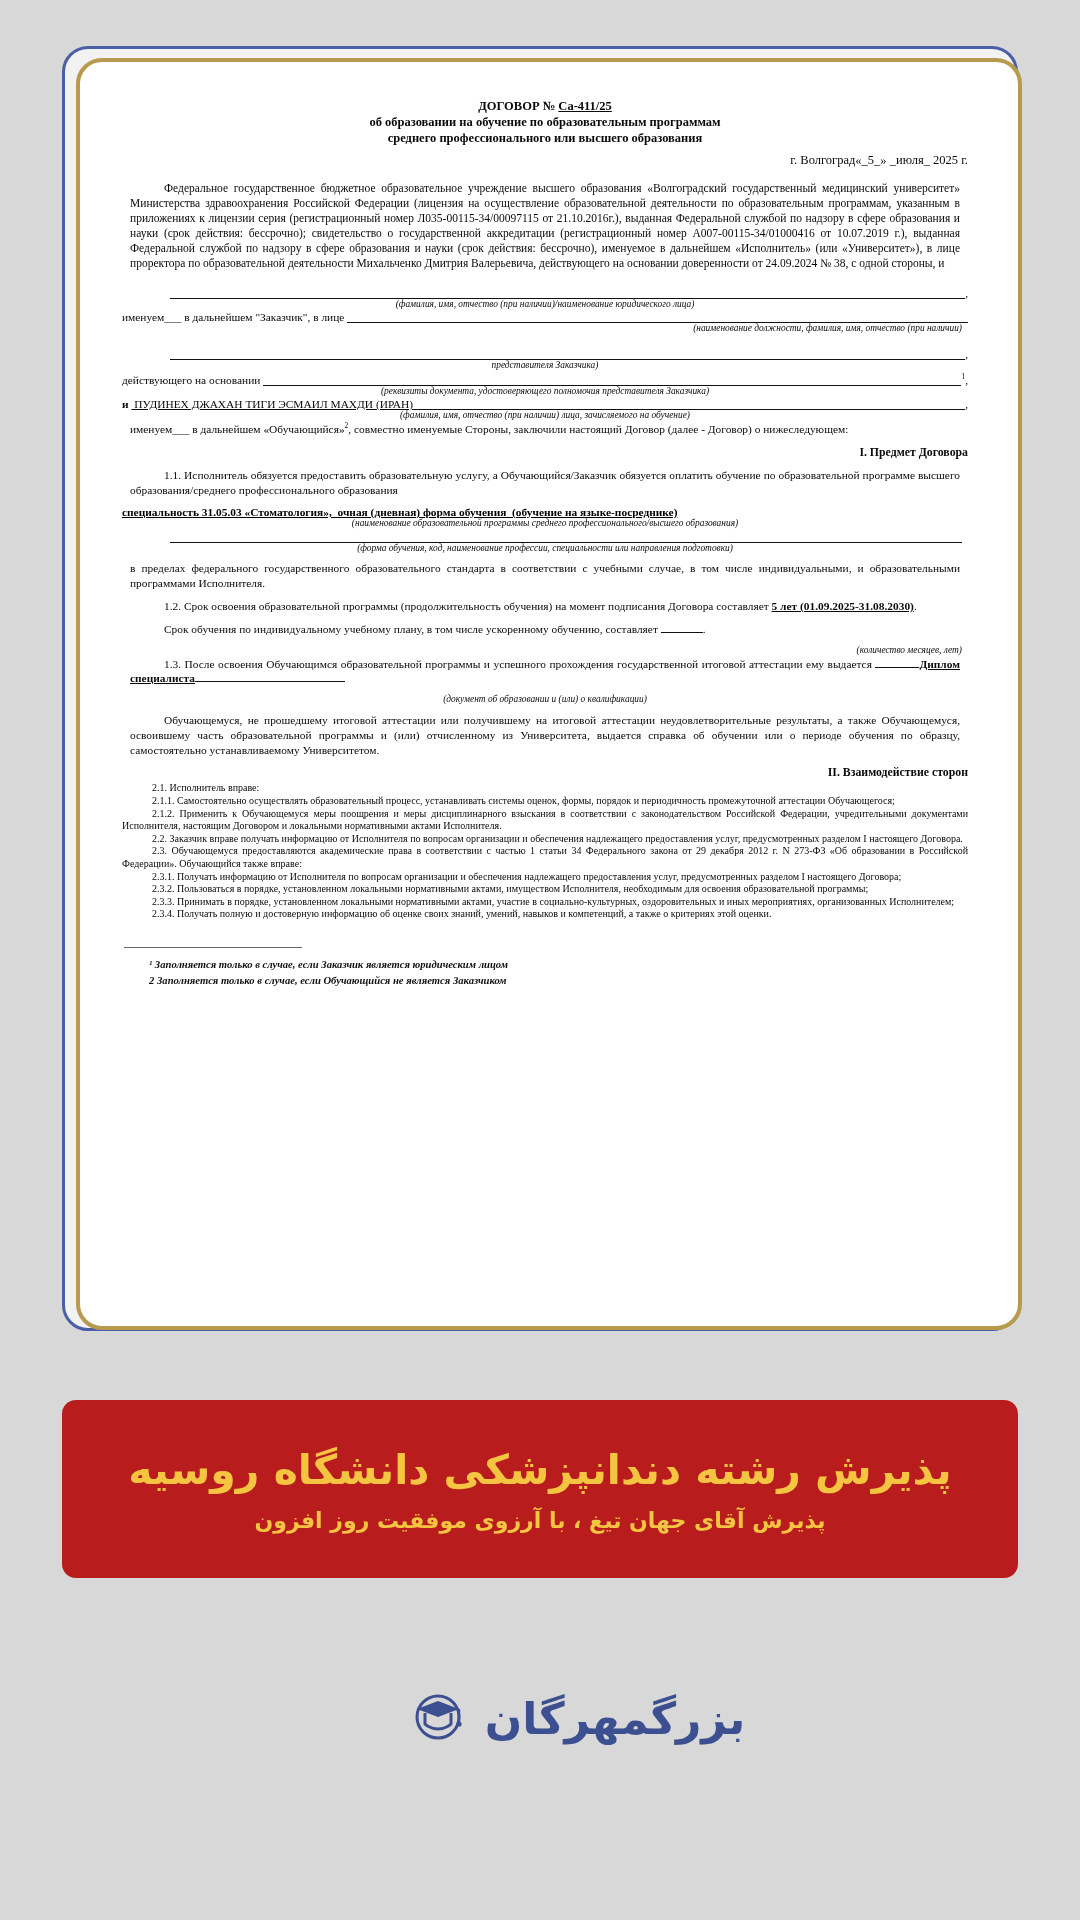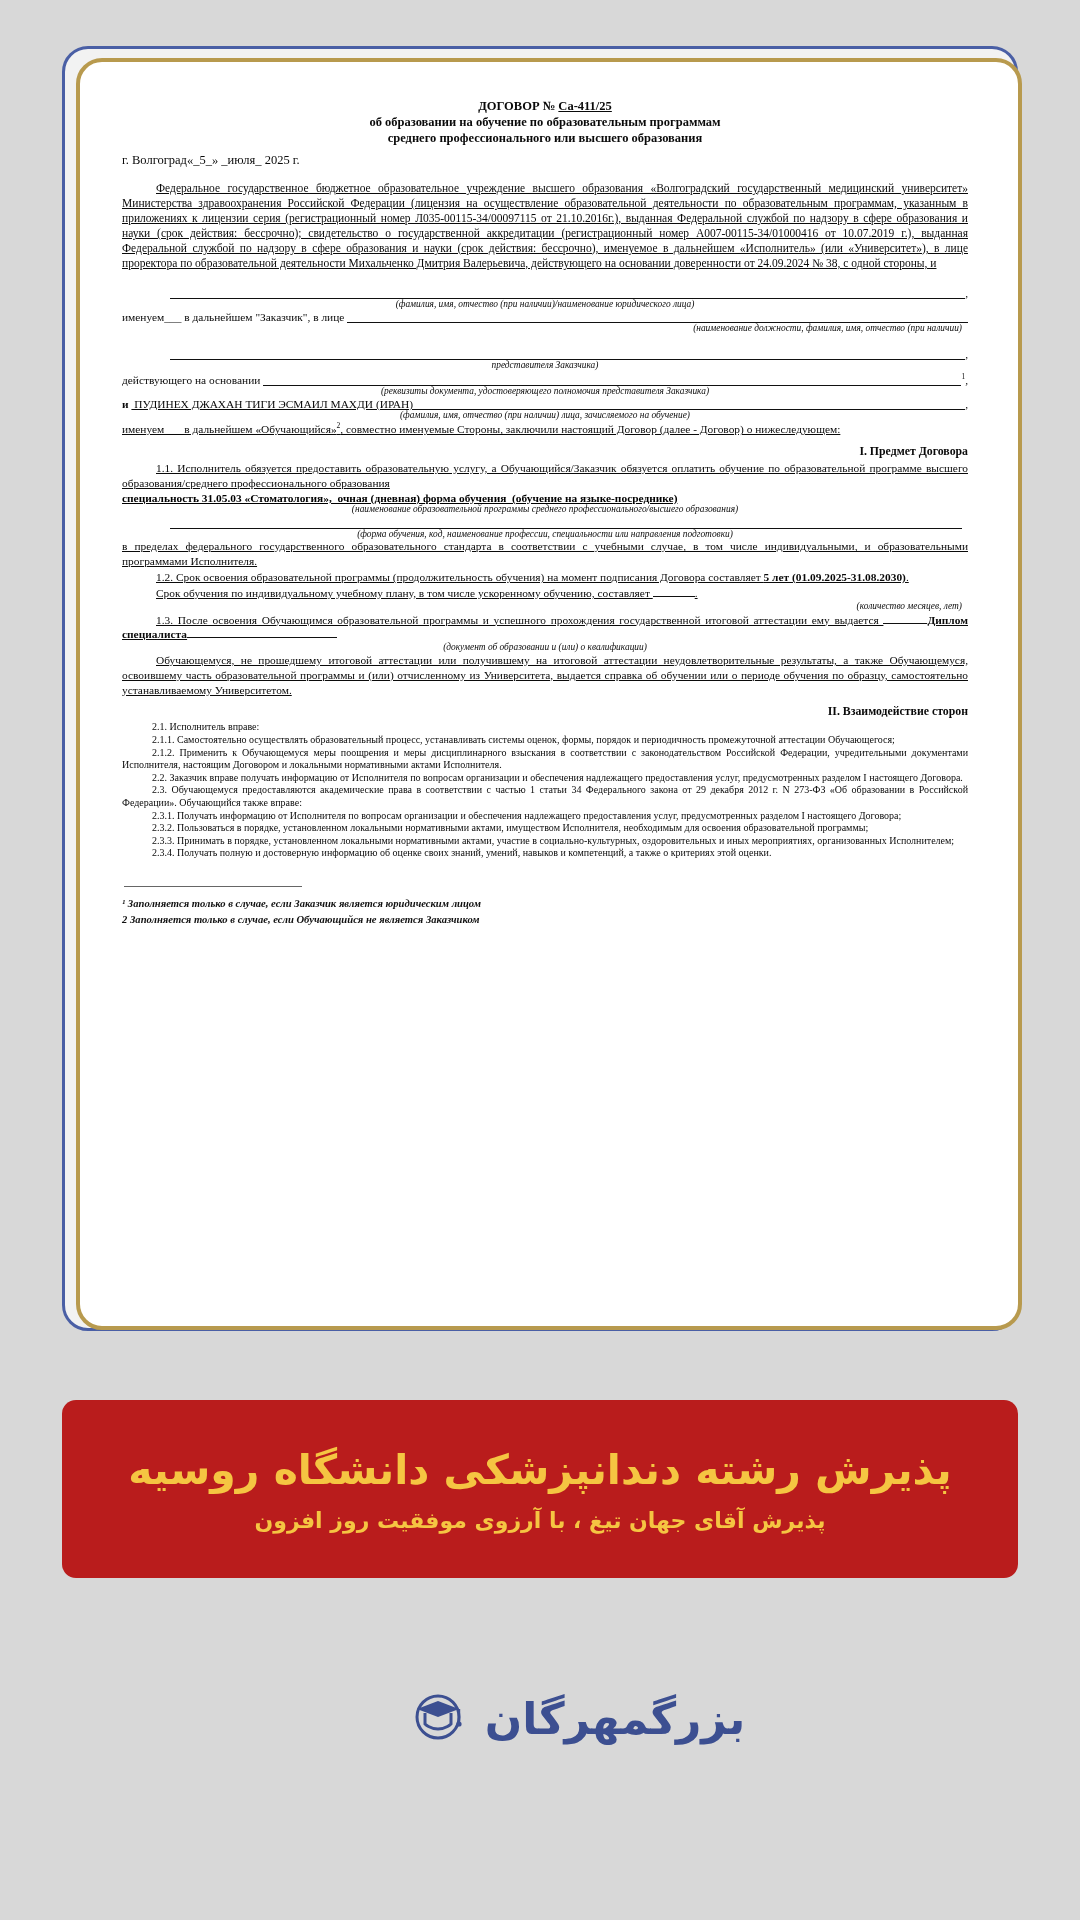--- a/index.html
+++ b/index.html
@@ -65,34 +65,33 @@
     font-weight: bold;
     font-size: 12.5px;
     line-height: 1.28;
     color: #0a0a0a;
     margin-top: 6px;
   }
   .title-block .u { text-decoration: underline; }
 
   .place-date {
     display: flex;
-    justify-content: flex-start;
+    justify-content: flex-end;
     font-size: 12.5px;
     margin-top: 7px;
     color: #0a0a0a;
   }
   .place-date .right { white-space: nowrap; }
 
   p.body {
     font-size: 11.4px;
     line-height: 1.30;
     text-align: justify;
-    margin: 0;
-    color: #0a0a0a;
-    text-decoration: underline;
+    margin: 8px;
+    color: #0a0a0a;
   }
   p.body.indent { text-indent: 34px; }
   p.first-para {
     margin-top: 13px;
     font-size: 11.5px;
   }
   .b { font-weight: bold; }
 
   .caption {
     font-style: italic;
@@ -156,20 +155,21 @@
     margin-top: 26px;
     margin-bottom: 9px;
     margin-left: 2px;
   }
   .footnote {
     font-style: italic;
     font-weight: bold;
     font-size: 10.6px;
     line-height: 1.5;
     color: #111;
+    margin-left: 27px;
   }
 
   
   .banner {
     position: absolute;
     left: 62px;
     top: 1400px;
     width: 956px;
     height: 178px;
     background: #b91c1c;

